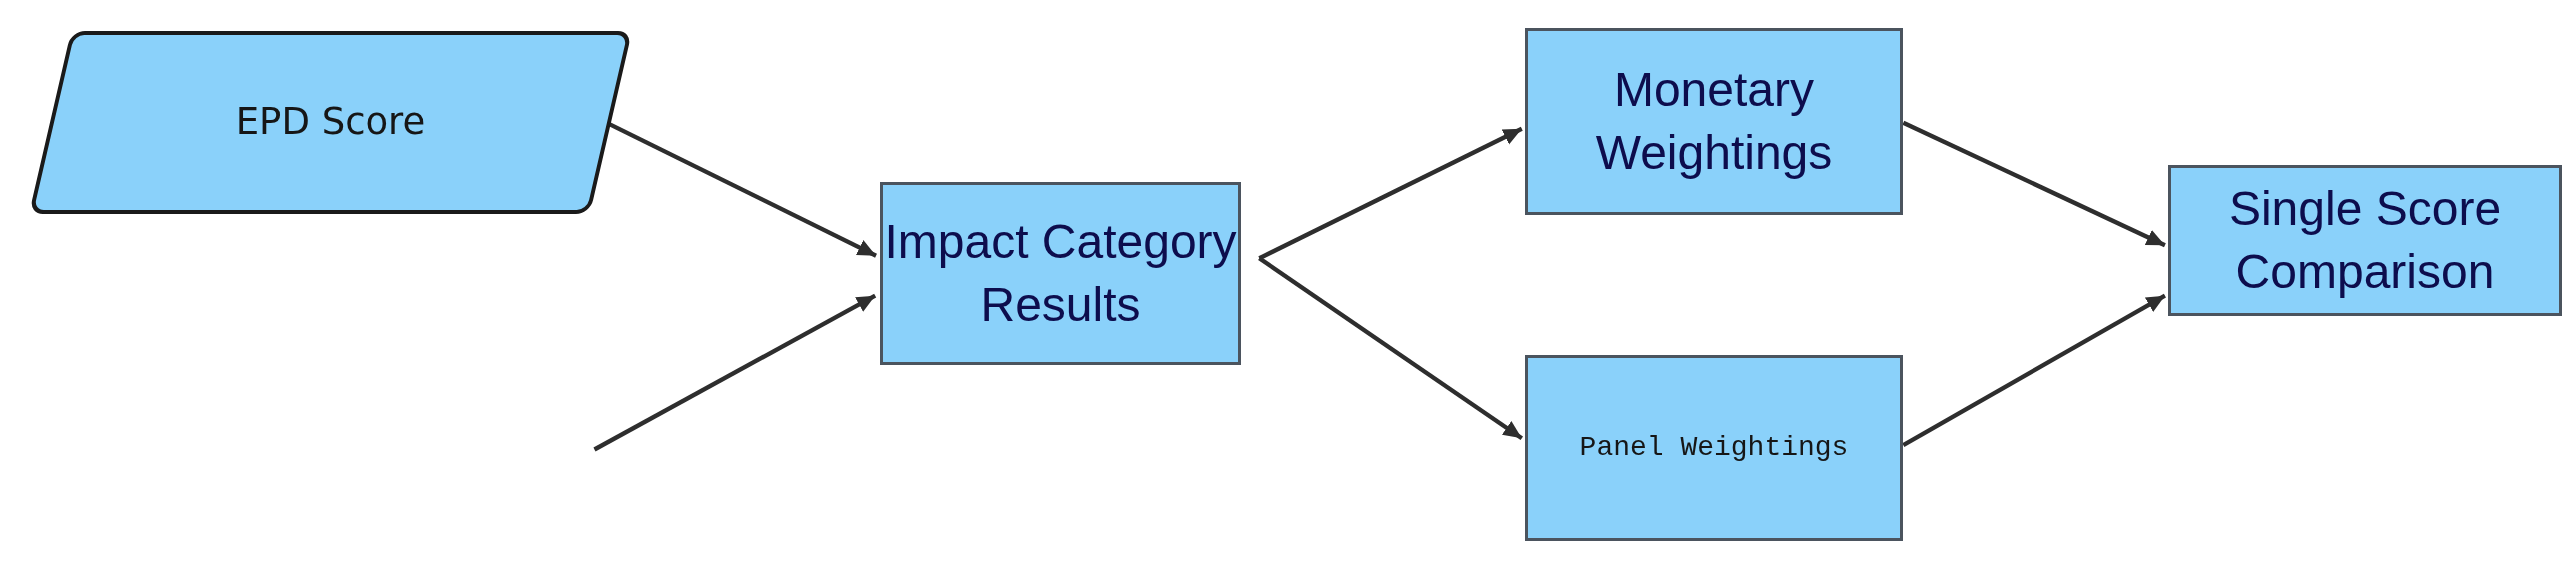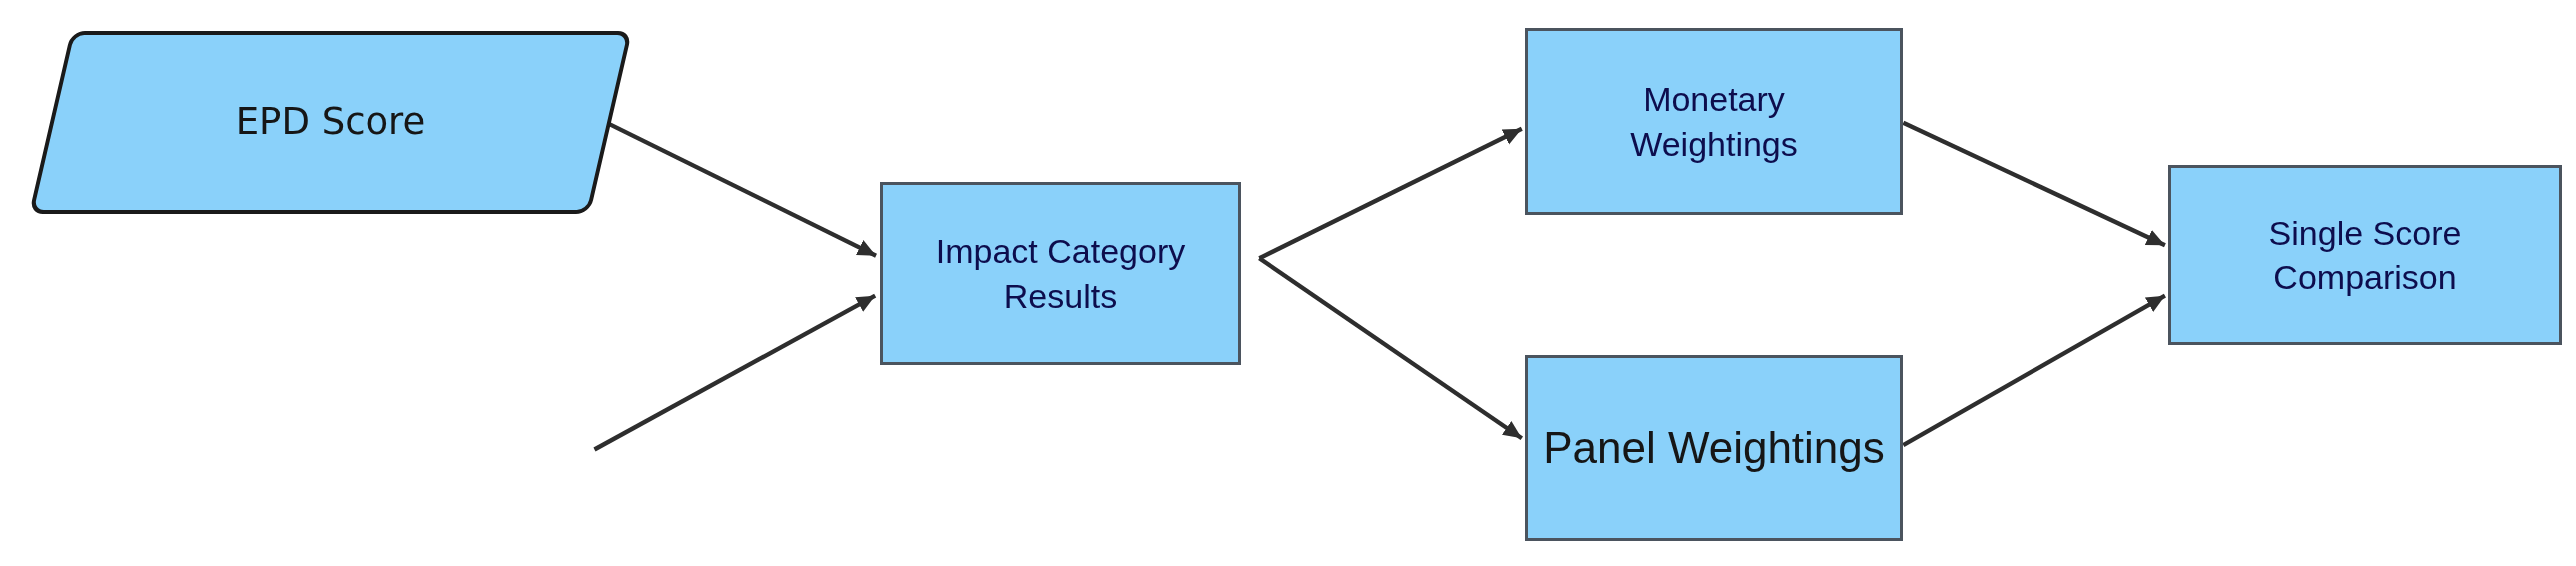--- a/index.html
+++ b/index.html
@@ -55,26 +55,26 @@
     z-index: 2;
   }
   .label-dark {
     color: var(--text-dark, #161616);
     font-family: "DejaVu Sans", sans-serif;
     font-size: 37px;
   }
   .label-navy {
     color: var(--text-navy, #0d0d4d);
     font-family: "Liberation Sans", sans-serif;
-    font-size: 34px;
+    font-size: 48px;
   }
   .label-rect-dark {
     color: var(--text-dark, #161616);
-    font-family: Liberation Sans, sans-serif;
-    font-size: 44px;
+    font-family: Liberation Mono, monospace;
+    font-size: 28px;
   }
 </style>
 </head>
 <body>
 
 <div class="canvas">
 
   <svg class="edges" width="2576" height="567" viewBox="0 0 2964 652" xmlns="http://www.w3.org/2000/svg">
     <defs>
       <marker id="arrowhead" viewBox="0 0 12 12" refX="11" refY="6" markerWidth="4.6" markerHeight="4.6" orient="auto">
@@ -105,20 +105,20 @@
     <div class="shape"></div>
     <div class="label label-navy">Monetary
 Weightings</div>
   </div>
 
   <div class="node rectangle" style="left:1525px; top:355px; width:378px; height:186px;">
     <div class="shape"></div>
     <div class="label label-rect-dark">Panel Weightings</div>
   </div>
 
-  <div class="node rectangle" style="left:2168px; top:165px; width:394px; height:180px;">
+  <div class="node rectangle" style="left:2168px; top:165px; width:394px; height:151px;">
     <div class="shape"></div>
     <div class="label label-navy">Single Score
 Comparison</div>
   </div>
 
 </div>
 
 
 </body></html>

